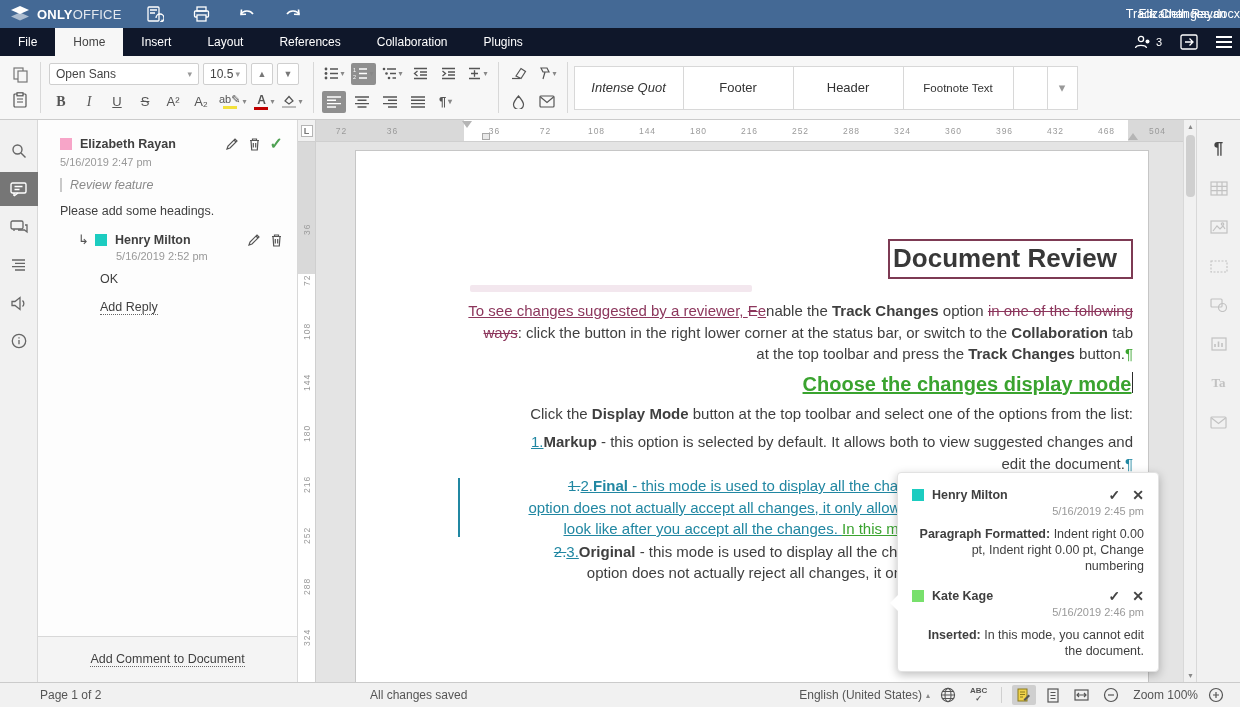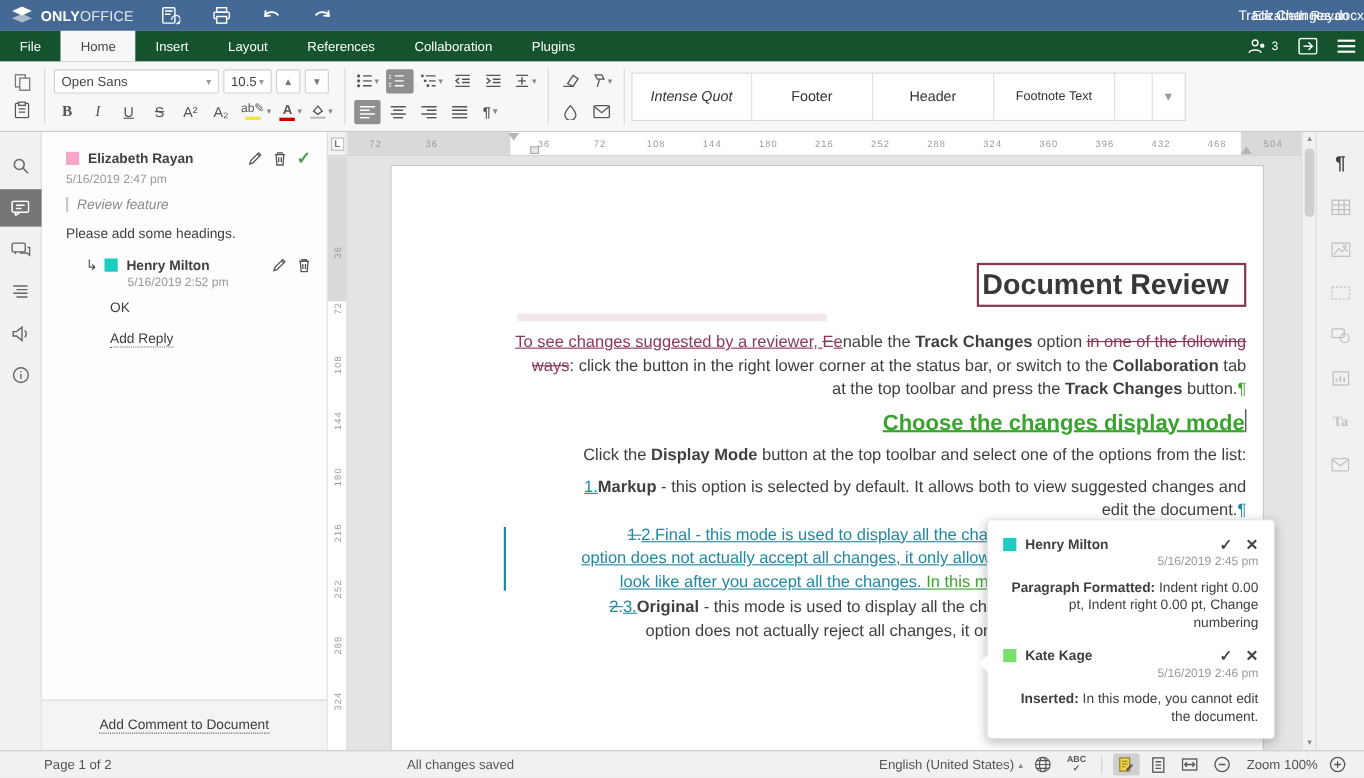--- a/index.html
+++ b/index.html
@@ -10,21 +10,21 @@
   #titlebar { position:absolute; left:0; top:0; width:1240px; height:28px; background:#446995; display:flex; align-items:center; color:#fff; }
   .logo-wrap { display:flex; align-items:center; gap:7px; padding-left:10px; width:130px; }
   .logo-text { font-size:13px; font-weight:bold; letter-spacing:.2px; }
   .logo-text .lt2 { font-weight:normal; opacity:.85; }
   .tb-quick { display:flex; align-items:center; gap:24px; margin-left:14px; }
   .tb-quick .qbtn { width:22px; height:20px; display:flex; align-items:center; justify-content:center; cursor:pointer; }
   .tb-title { position:absolute; left:0; right:0; text-align:right; font-size:12.5px; pointer-events:none; }
   .tb-user { position:absolute; right:14px; font-size:12px; }
 
   
-  #tabrow { position:absolute; left:0; top:28px; width:1240px; height:28px; background:#14532d; display:flex; align-items:stretch; }
+  #tabrow { position:absolute; left:0; top:28px; width:1240px; height:28px; background:#0f172a; display:flex; align-items:stretch; }
   .tab { color:#fff; font-size:12px; padding:0 18px; display:flex; align-items:center; cursor:pointer; }
   .tab.active { background:#f7f7f7; color:#444; }
   .tabrow-right { position:absolute; right:8px; top:0; height:28px; display:flex; align-items:center; gap:18px; }
   .tr-icon { display:flex; align-items:center; color:#fff; cursor:pointer; }
   .users-count { font-size:11px; color:#fff; margin-left:2px; }
   .burger { display:flex; flex-direction:column; gap:3px; cursor:pointer; }
   .burger span { display:block; width:16px; height:2px; background:#fff; }
 
   
   #toolbar { position:absolute; left:0; top:56px; width:1240px; height:64px; background:#f7f7f7; border-bottom:1px solid #cbcbcb; display:flex; align-items:stretch; }
@@ -101,21 +101,21 @@
   .h2.teal { color:#2187a2; }
   .h2.green { color:#3aa32f; }
 
   
   .r-n {}
   .r-b { font-weight:bold; }
   .r-ins-m { color:#8c365c; text-decoration:underline; }
   .r-del-m { color:#8c365c; text-decoration:line-through; }
   .r-ins-t { color:#2187a2; text-decoration:underline; }
   .r-del-t { color:#2187a2; text-decoration:line-through; }
-  .r-b-ins-t { color:#2187a2; text-decoration:underline; font-weight:normal; }
+  .r-b-ins-t { color:#2187a2; text-decoration:underline; font-weight:bold; }
   .r-ins-g { color:#3aa32f; text-decoration:underline; }
   .r-hl { background:#f7e7be; }
   .r-hl-b { background:#f7e7be; font-weight:bold; }
   .r-pt { color:#2187a2; }
   .r-pg { color:#3aa32f; }
   .caret { display:inline-block; width:1.5px; height:1.02em; background:#2b2b2b; vertical-align:-0.12em; }
 
   .doc-list { margin-top:2px; }
   .li { position:relative; padding-left:50px; margin-bottom:1px; }
   .li-num { display:inline-block; }

